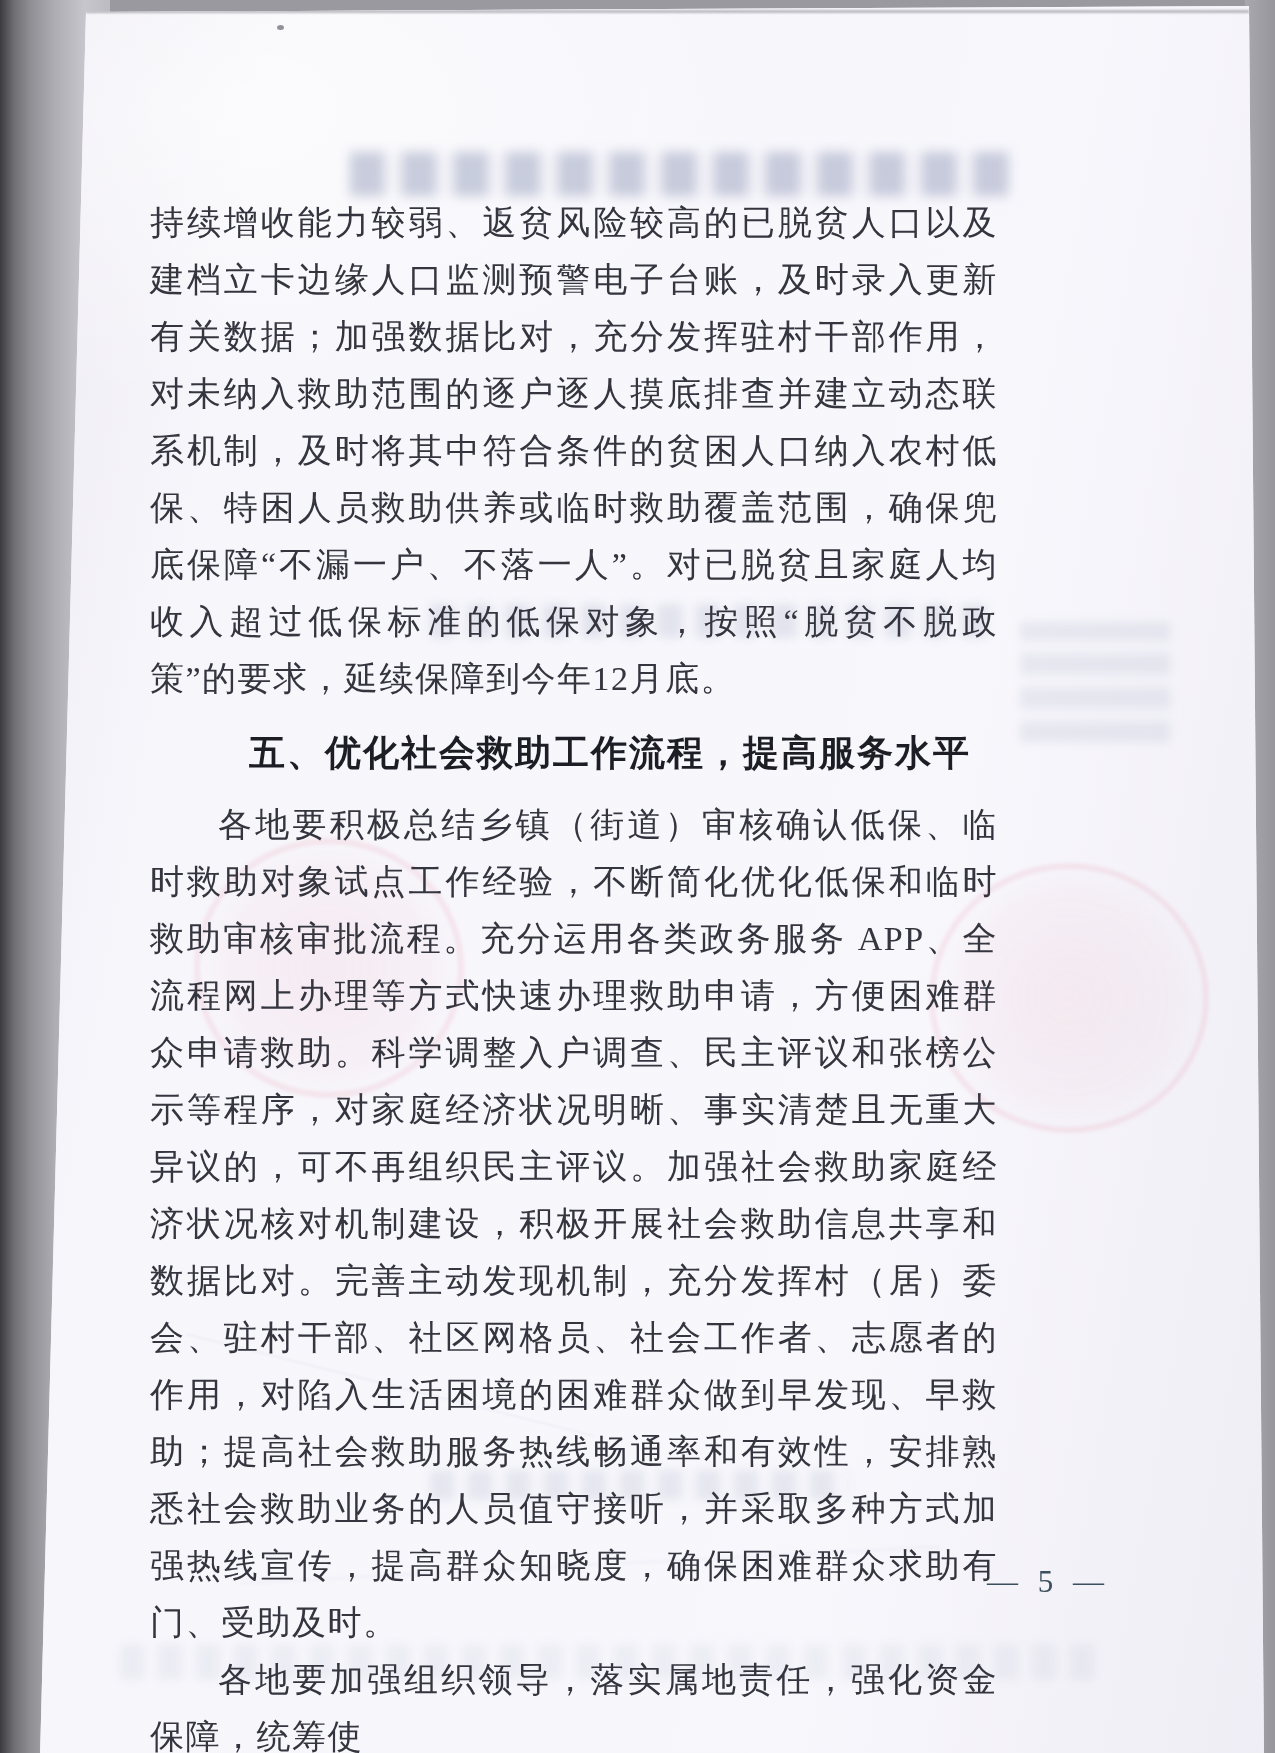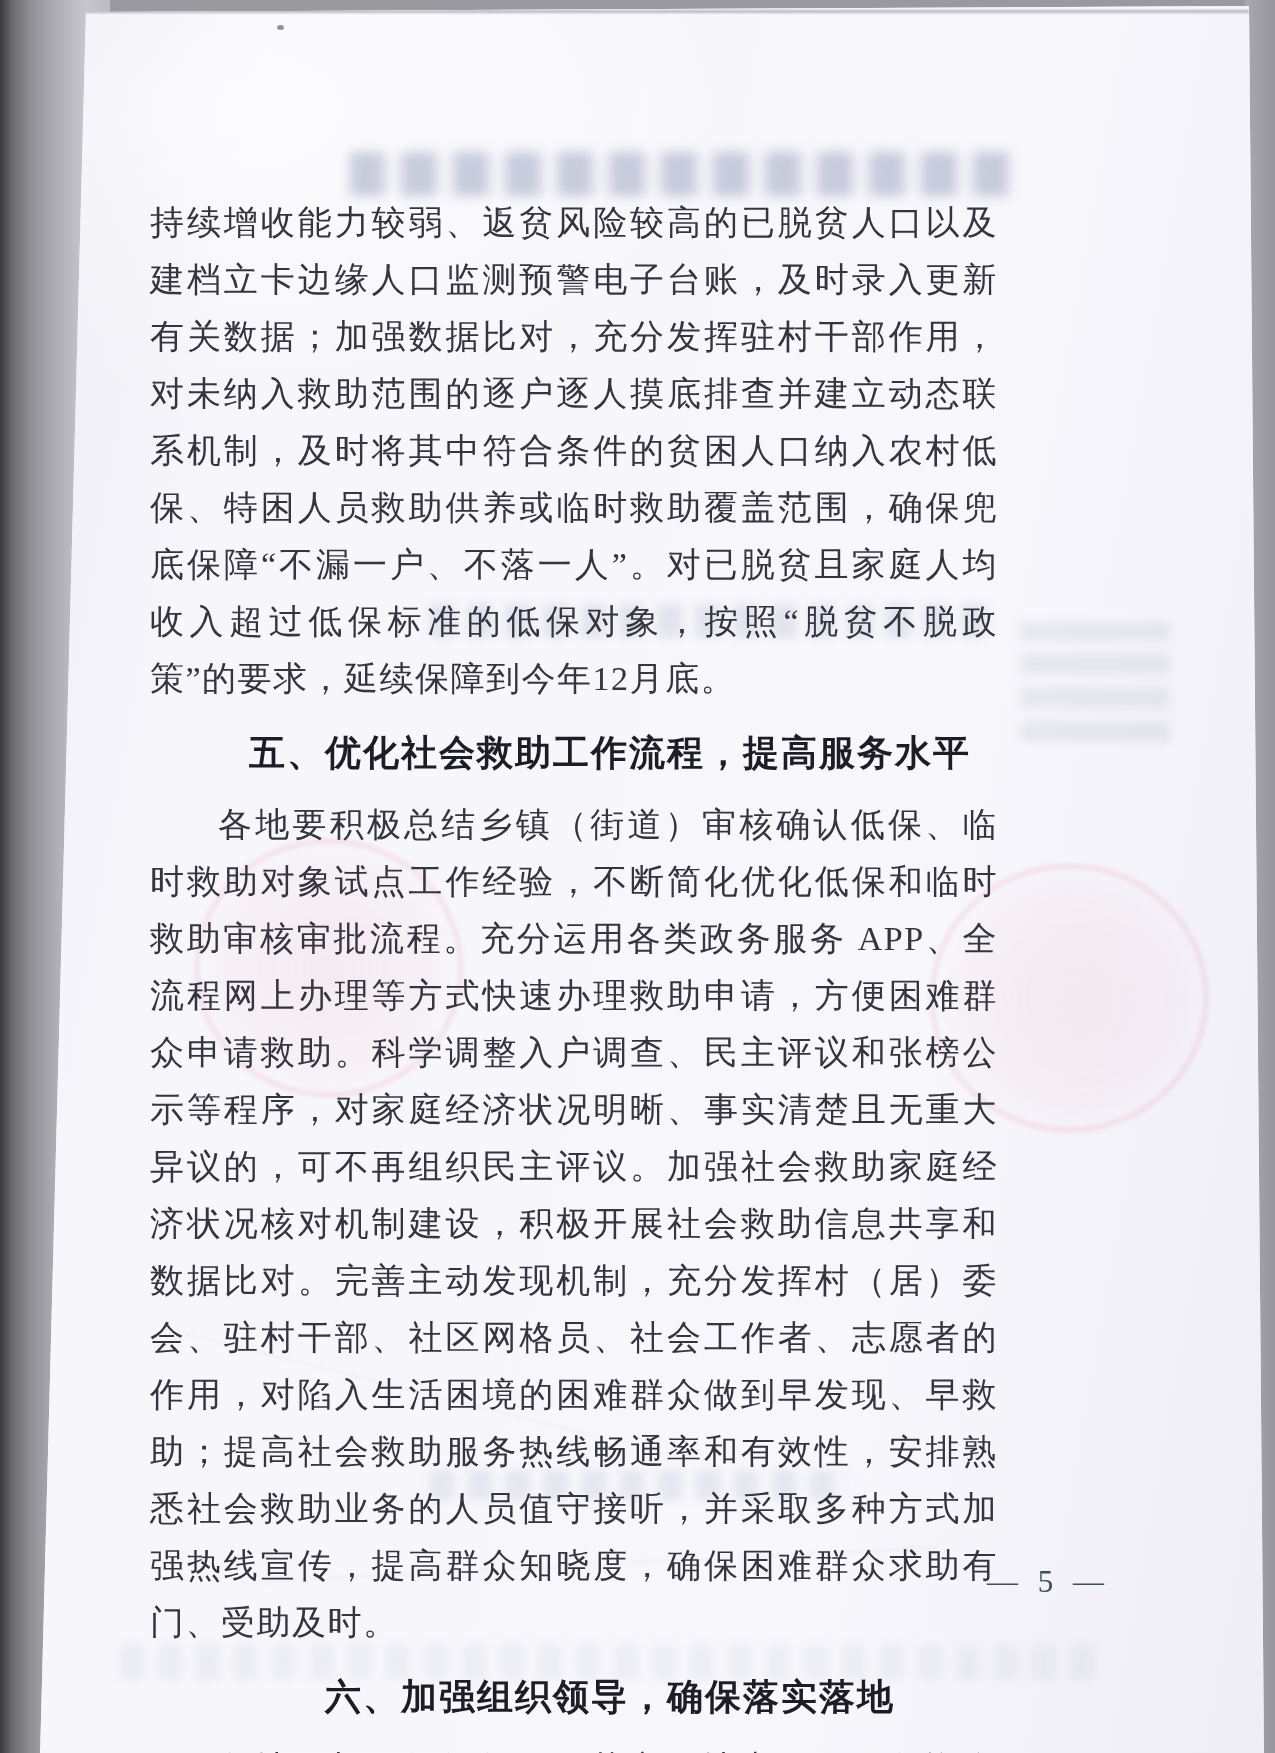--- a/index.html
+++ b/index.html
@@ -124,21 +124,20 @@
     <div class="speck p1"></div>
     <div class="speck p2"></div>
 
     <div class="content">
       <p class="para">持续增收能力较弱、返贫风险较高的已脱贫人口以及建档立卡边缘人口监测预警电子台账，及时录入更新有关数据；加强数据比对，充分发挥驻村干部作用，对未纳入救助范围的逐户逐人摸底排查并建立动态联系机制，及时将其中符合条件的贫困人口纳入农村低保、特困人员救助供养或临时救助覆盖范围，确保兜底保障“不漏一户、不落一人”。对已脱贫且家庭人均收入超过低保标准的低保对象，按照“脱贫不脱政策”的要求，延续保障到今年12月底。</p>
 
       <h2 class="heading">五、优化社会救助工作流程，提高服务水平</h2>
 
       <p class="para indent">各地要积极总结乡镇（街道）审核确认低保、临时救助对象试点工作经验，不断简化优化低保和临时救助审核审批流程。充分运用各类政务服务 APP、全流程网上办理等方式快速办理救助申请，方便困难群众申请救助。科学调整入户调查、民主评议和张榜公示等程序，对家庭经济状况明晰、事实清楚且无重大异议的，可不再组织民主评议。加强社会救助家庭经济状况核对机制建设，积极开展社会救助信息共享和数据比对。完善主动发现机制，充分发挥村（居）委会、驻村干部、社区网格员、社会工作者、志愿者的作用，对陷入生活困境的困难群众做到早发现、早救助；提高社会救助服务热线畅通率和有效性，安排熟悉社会救助业务的人员值守接听，并采取多种方式加强热线宣传，提高群众知晓度，确保困难群众求助有门、受助及时。</p>
 
-      <h2 class="heading">六、加强组织领导，确保落实落地</h2>
 
       <p class="para indent">各地要加强组织领导，落实属地责任，强化资金保障，统筹使</p>
     </div>
 
     <div class="page-number">— 5 —</div>
 
   </div>
 </div>
 
 </body></html>

